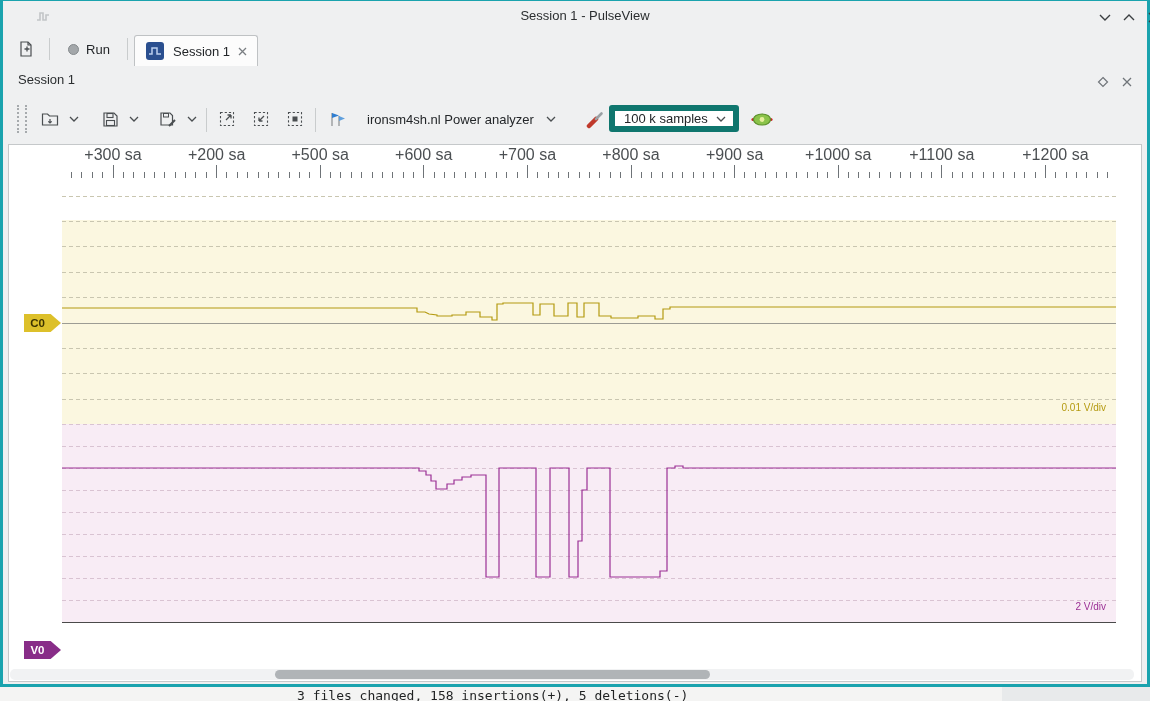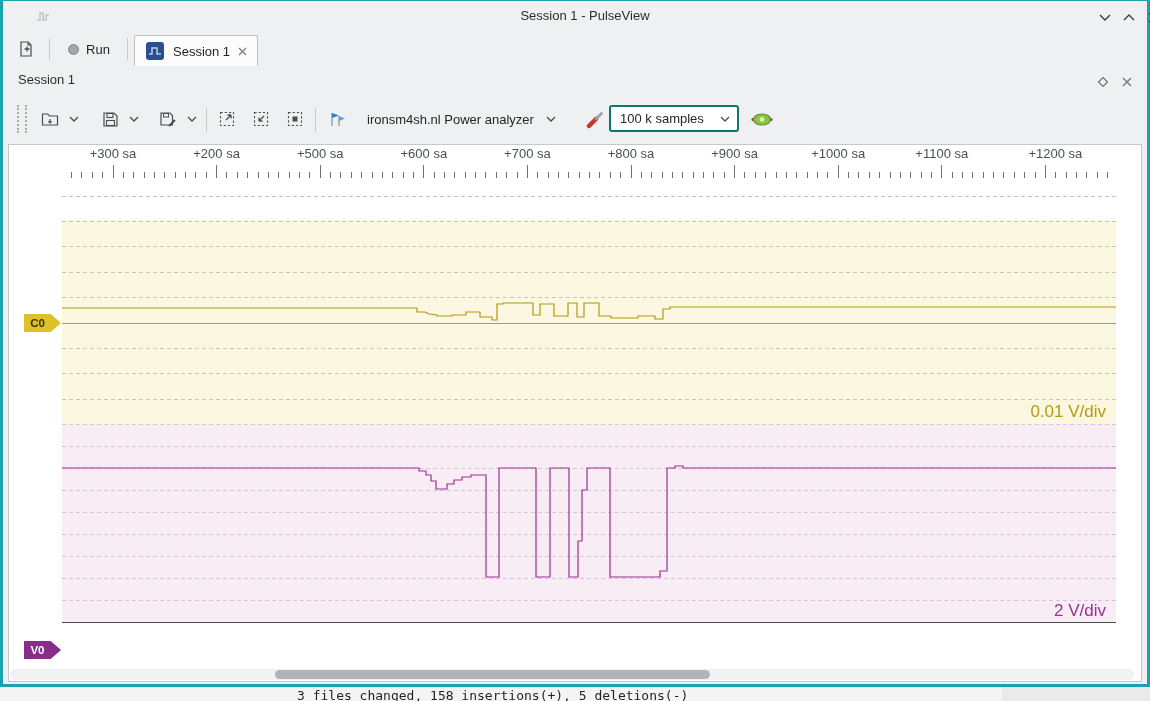--- a/index.html
+++ b/index.html
@@ -34,36 +34,36 @@
 
   .dockhead{position:absolute;left:3px;top:66px;right:3px;height:28px;background:#eff0f1;}
   .dock-title{position:absolute;left:15px;top:6px;font-size:13px;color:#2b2e30;}
   .dockbtn{position:absolute;top:8px;width:16px;height:16px;display:flex;align-items:center;justify-content:center;cursor:pointer;}
 
   .capbar{position:absolute;left:3px;top:94px;right:3px;height:50px;background:#eff0f1;}
   .handle{position:absolute;left:14px;top:11px;width:6px;height:28px;border-left:2px dotted #a6aaad;border-right:2px dotted #a6aaad;cursor:grab;}
   .cbtn{top:10px;width:30px;height:30px;}
   .cbtn.narrow{width:16px;}
   .device-select{position:absolute;left:356px;top:10px;height:30px;display:flex;align-items:center;gap:12px;padding:0 8px;font-size:13px;color:#232629;cursor:pointer;}
-  .combo{position:absolute;left:606px;top:11px;width:130px;height:27px;background:#ffffff;border:2px solid #0f766e;border-radius:3px;
+  .combo{position:absolute;left:606px;top:11px;width:130px;height:27px;background:#ffffff;border:6px solid #0f766e;border-radius:3px;
          display:flex;align-items:center;box-sizing:border-box;font-size:13px;color:#232629;cursor:pointer;}
   .combo-text{padding-left:9px;}
   .combo-arrow{margin-left:auto;padding-right:7px;display:flex;align-items:center;}
 
   .view{position:absolute;left:8px;top:144px;width:1134px;height:538px;background:#ffffff;border:1px solid #c5c8ca;box-sizing:border-box;}
 
   
   #gen,#tags{position:absolute;left:0;top:0;width:1150px;height:701px;pointer-events:none;}
   #gen{z-index:5;} #overlay{position:absolute;left:0;top:0;z-index:6;pointer-events:none;} #tags{z-index:7;padding-left:36px;}
-  .ruler-label{position:absolute;top:146px;transform:translateX(-50%);font-size:13px;color:#4b4f52;white-space:nowrap;}
+  .ruler-label{position:absolute;top:146px;transform:translateX(-50%);font-size:16px;color:#4b4f52;white-space:nowrap;}
   .band{position:absolute;left:62px;width:1054px;}
   .chan-tag{position:absolute;left:24px;width:37px;height:18px;line-height:18px;font-size:11.5px;font-weight:bold;
             text-align:center;padding-right:10px;box-sizing:border-box;
             clip-path:polygon(0 0,72% 0,100% 50%,72% 100%,0 100%);}
-  .vdiv-label{position:absolute;left:866px;width:240px;text-align:right;font-size:17px;}
+  .vdiv-label{position:absolute;left:866px;width:240px;text-align:right;font-size:10px;}
 
   .scroll-track{position:absolute;left:10px;top:669px;width:1124px;height:11px;background:#f1f2f3;border-radius:5px;z-index:8;cursor:pointer;}
   .scroll-thumb{position:absolute;top:1px;height:9px;background:#b0b4b7;border-radius:4.5px;cursor:grab;}
 
   svg{display:block;}
 </style>
 </head>
 <body>
 
 <div class="term-strip">

